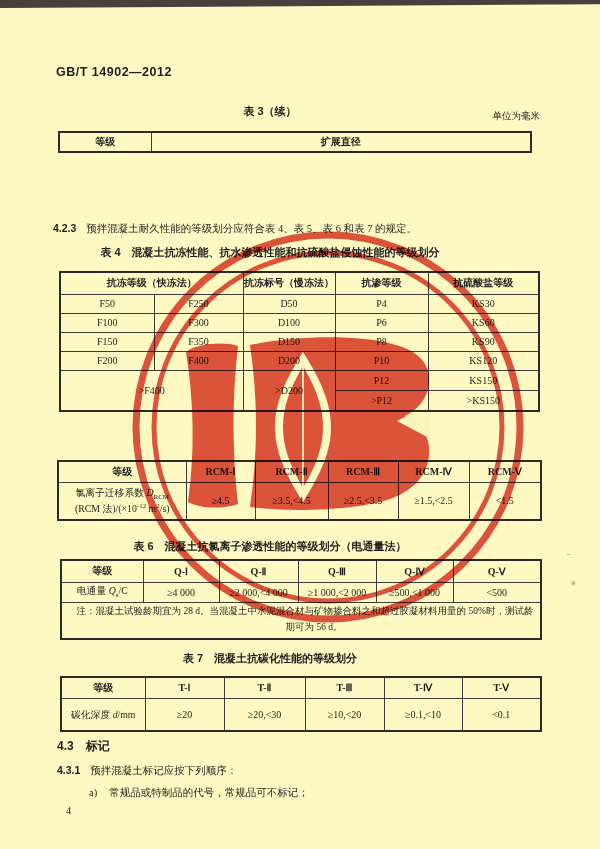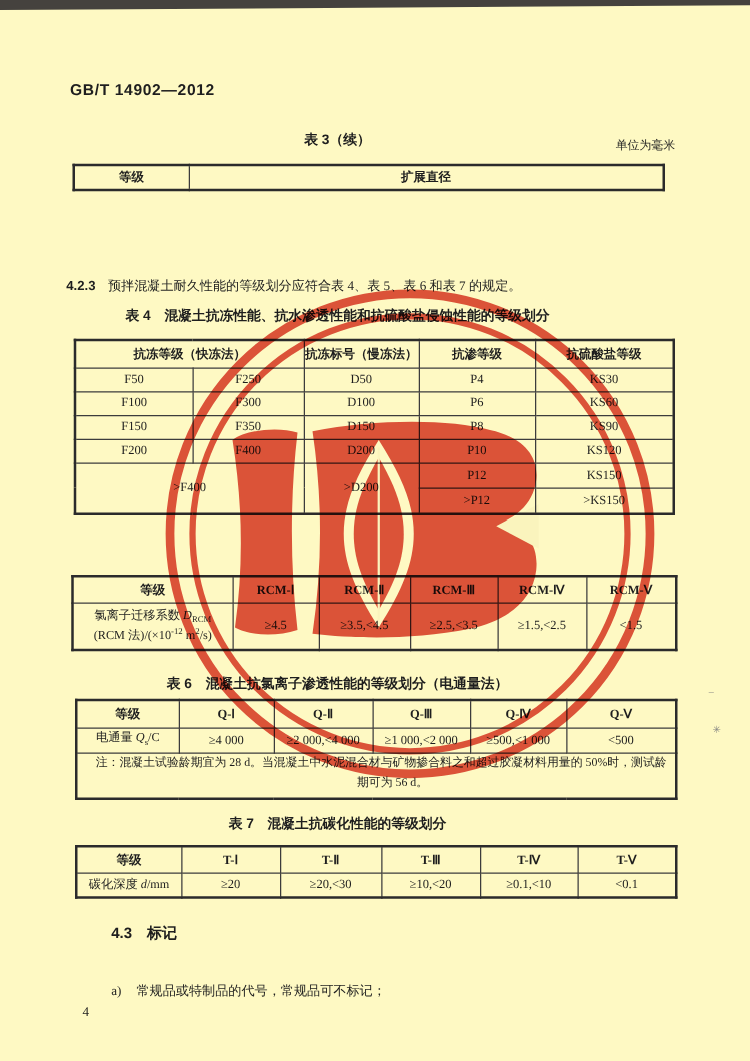--- a/index.html
+++ b/index.html
@@ -12,21 +12,21 @@
     background:#45423e;transform:rotate(-.35deg);transform-origin:left top;}
   .abs{position:absolute;}
   .std-header{left:56px;top:65px;font-family:"Liberation Sans","DejaVu Sans",sans-serif;
     font-weight:bold;font-size:12.5px;letter-spacing:.5px;}
   .center-line{left:0;width:540px;text-align:center;}
   .t-caption{font-family:"Liberation Sans","DejaVu Sans",sans-serif;font-weight:bold;font-size:11px;}
   .unit-note{right:60px;top:110px;font-size:9.5px;}
   .clause{font-size:10.5px;}
   .clause-num{font-family:"Liberation Sans","DejaVu Sans",sans-serif;font-weight:bold;margin-right:10px;}
   .heading{font-family:"Liberation Sans","DejaVu Sans",sans-serif;font-weight:bold;font-size:12px;}
-  .heading .clause-num{margin-right:12px;margin-left:32px;}
+  .heading .clause-num{margin-right:12px;}
   table{border-collapse:collapse;table-layout:fixed;position:absolute;background:transparent;}
   table{border:2px solid #2b2b2b;}
   th,td{border:1px solid #3c3c3c;text-align:center;vertical-align:middle;
     padding:0;font-size:10px;overflow:hidden;}
   th{font-family:Liberation Serif, serif;font-weight:bold;font-size:10px;}
   td{font-family:"Liberation Serif","DejaVu Serif",serif;}
   .lbl{line-height:1.35;font-size:9.8px;}
   sub,sup{font-size:7px;}
   .sym{font-style:italic;}
   .note-cell{text-align:center;font-size:9.5px;line-height:1.75;padding:0 6px 2px 14px;}
@@ -204,35 +204,38 @@
       </colgroup>
     <tbody>
         <tr style="height:21px">
       <th>等级</th>
       <th>T-Ⅰ</th>
       <th>T-Ⅱ</th>
       <th>T-Ⅲ</th>
       <th>T-Ⅳ</th>
       <th>T-Ⅴ</th>
     </tr>
-    <tr style="height:20px">
+    <tr style="height:33px">
       <td class="lbl">
         <span>碳化深度 </span><span class="sym">d</span><span>/mm</span>
       </td>
       <td>≥20</td>
       <td>≥20,&lt;30</td>
       <td>≥10,&lt;20</td>
       <td>≥0.1,&lt;10</td>
       <td>&lt;0.1</td>
     </tr>
   </tbody>
     </table>
 
   <div class="abs heading" style="left:57px;top:738px">
     <span class="clause-num">4.3</span><span>标记</span>
+  </div>
+  <div class="abs clause" style="left:57px;top:764px">
+    <span class="clause-num">4.3.1</span><span>预拌混凝土标记应按下列顺序：</span>
   </div>
   <div class="abs clause" style="left:89px;top:786px">
     <span style="margin-right:12px">a)</span><span>常规品或特制品的代号，常规品可不标记；</span>
   </div>
 
   <div class="abs page-num">4</div>
 
   <div class="mark" style="left:567px;top:549px">–</div>
   <div class="mark" style="left:570px;top:579px">✳</div>
 

